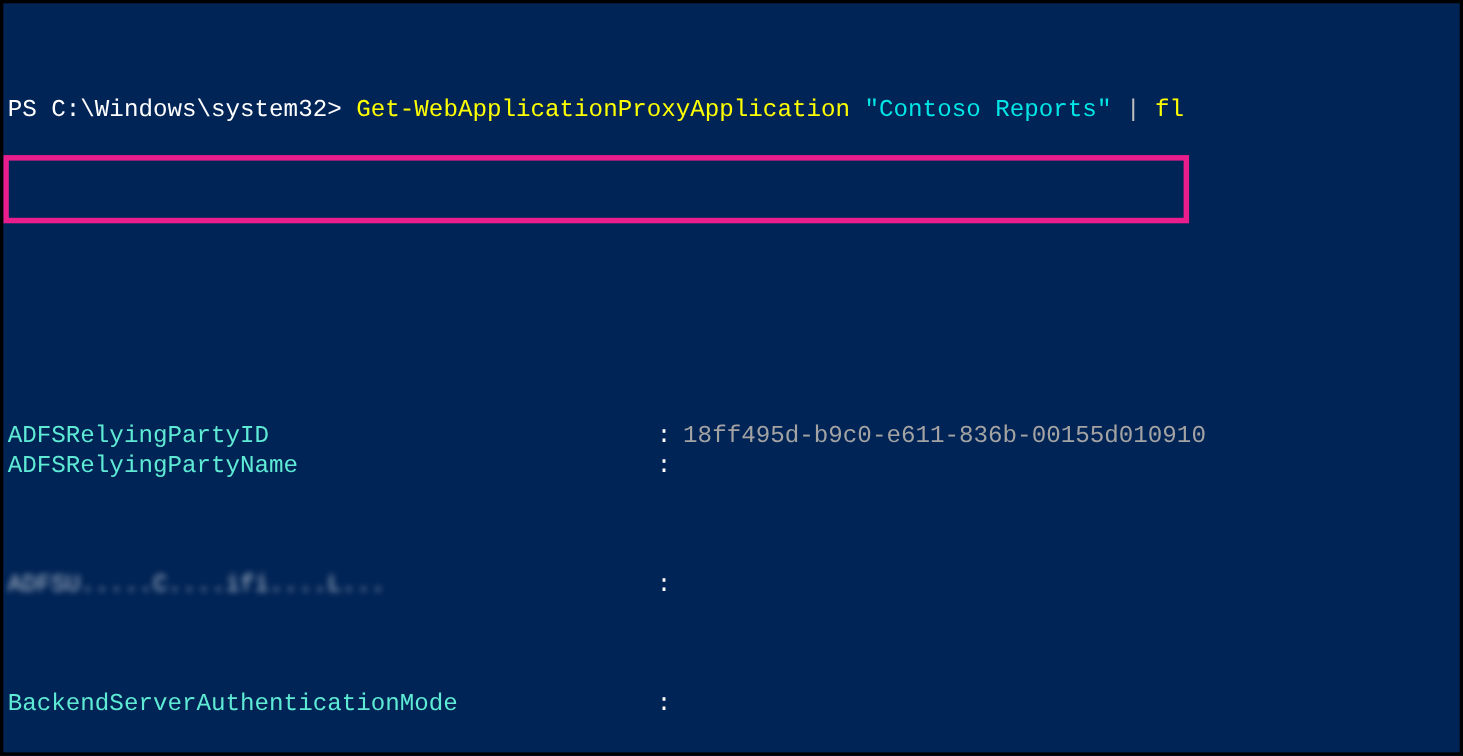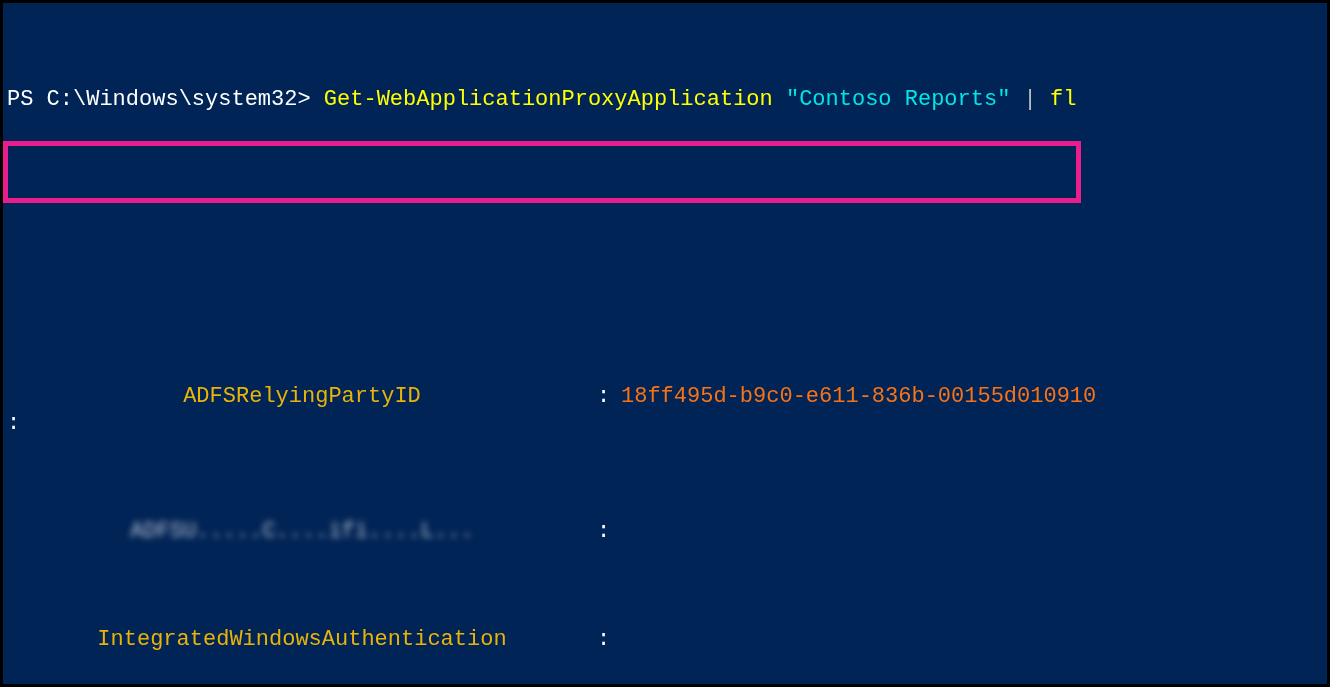--- a/index.html
+++ b/index.html
@@ -47,31 +47,30 @@
     }
     .blank-line {
       height: 27px;
     }
     .output-row {
       display: flex;
       padding-left: 4px;
     }
     .prop-name {
       width: 590px;
-      color: #eab308;
+      color: #5eead4;
       flex-shrink: 0;
-      text-align: center;
     }
     .colon {
       width: 24px;
       color: #ffffff;
       flex-shrink: 0;
     }
     .prop-value {
-      color: #f97316;
+      color: #a3a3a3;
       flex: 1;
       font-family: Liberation Mono, monospace;
     }
     .highlight-box {
       position: absolute;
       border: 5px solid #e91e8c;
       left: 0px;
       top: 138px;
       width: 1078px;
       height: 62px;
@@ -92,30 +91,30 @@
 </head>
 <body>
 
 <div class="terminal">
 
   <div class="prompt-line"><span class="prompt-prefix">PS C:\Windows\system32&gt; </span><span class="cmdlet">Get-WebApplicationProxyApplication</span><span class="string-arg"> "Contoso Reports"</span><span class="pipe"> |</span><span class="cmd-fl"> fl</span></div>
 
   <div class="blank-line"></div>
   <div class="blank-line"></div>
 
-  <div id="output-before"><div class="output-row"><span class="prop-name">ADFSRelyingPartyID</span><span class="colon">: </span><span class="prop-value">18ff495d-b9c0-e611-836b-00155d010910</span></div><div class="output-row"><span class="colon">: </span></div></div>
+  <div id="output-before"><div class="output-row"><span class="prop-name">ADFSRelyingPartyID</span><span class="colon">: </span><span class="prop-value">18ff495d-b9c0-e611-836b-00155d010910</span></div><div class="output-row"><span class="prop-name">ADFSRelyingPartyName</span><span class="colon">: </span></div></div>
 
   <div class="obscured-row">
     <span class="prop-name obscured-content">ADFSU.....C....ifi....L...</span>
     <span class="colon">:</span>
     <span class="prop-value obscured-content"></span>
   </div>
 
   <div class="output-row">
-    <span class="prop-name">IntegratedWindowsAuthentication</span>
+    <span class="prop-name">BackendServerAuthenticationMode</span>
     <span class="colon">: </span>
   </div>
 
   
 
   
 
   <div class="highlight-box"></div>
 </div>
 

